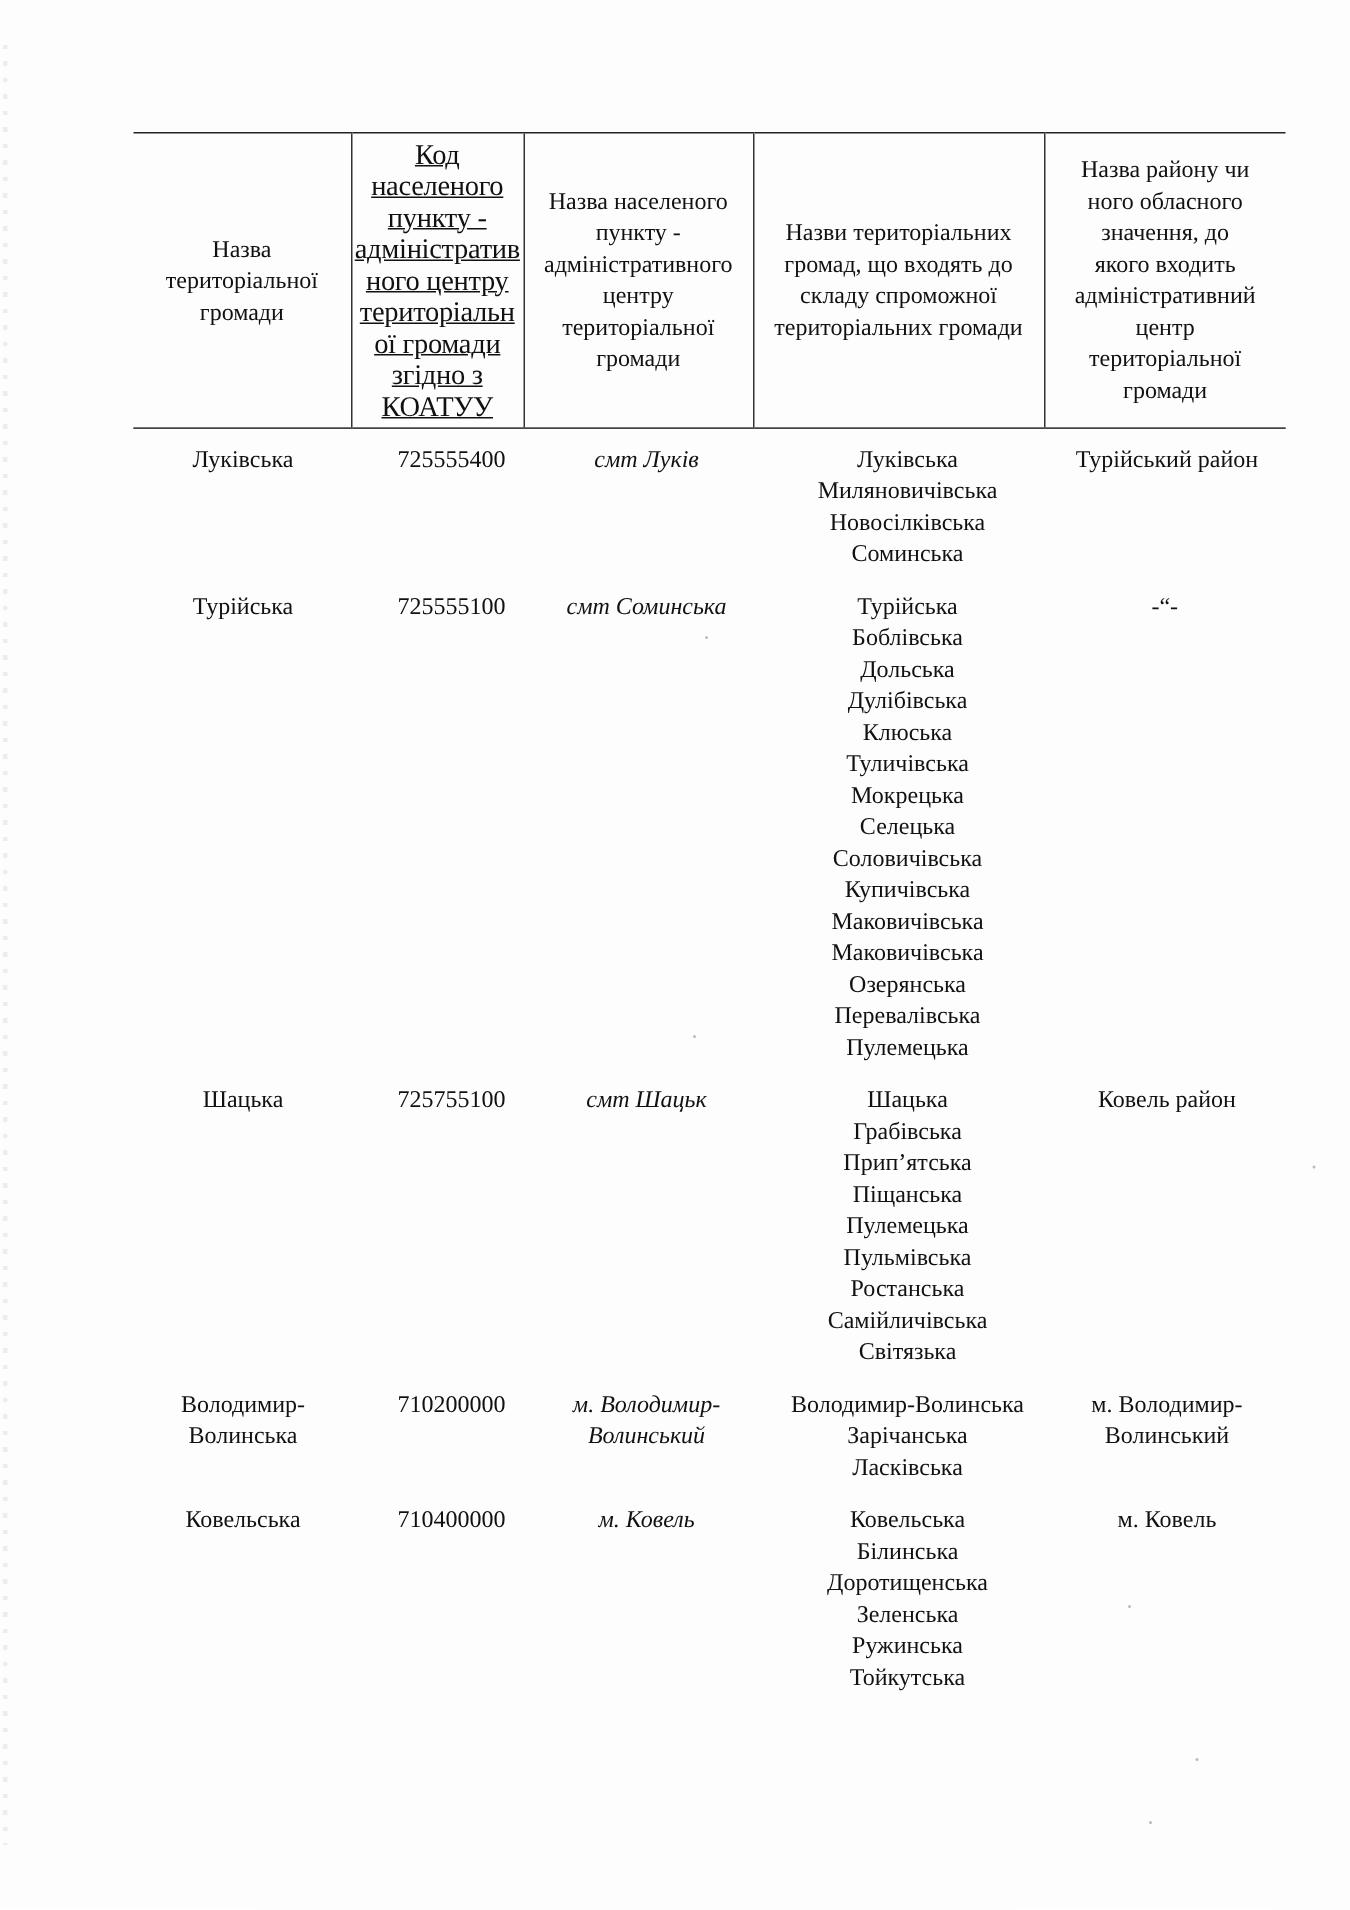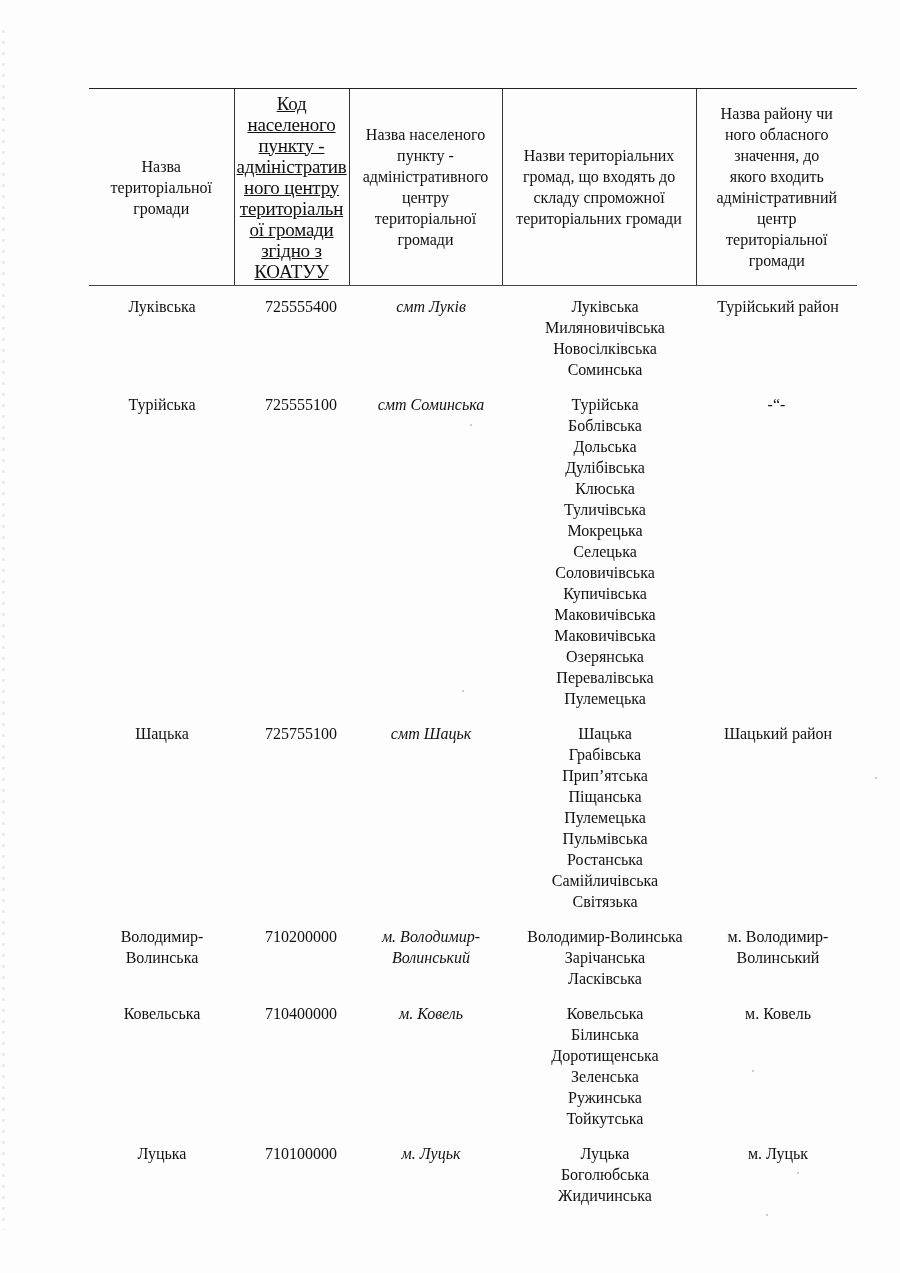--- a/index.html
+++ b/index.html
@@ -207,21 +207,21 @@
             <span class="ln">Грабівська</span>
             <span class="ln">Прип’ятська</span>
             <span class="ln">Піщанська</span>
             <span class="ln">Пулемецька</span>
             <span class="ln">Пульмівська</span>
             <span class="ln">Ростанська</span>
             <span class="ln">Самійличівська</span>
             <span class="ln">Світязька</span>
           </td>
         <td class="c-district">
-            <span class="ln">Шацький район</span>
+            <span class="ln">Ковель район</span>
           </td>
       </tr>
       <tr>
         <td class="c-name">
             <span class="ln">Володимир-</span>
             <span class="ln">Волинська</span>
           </td>
         <td class="c-code">710200000</td>
         <td class="c-center">
             <span class="ln">м. Володимир-</span>
@@ -248,37 +248,20 @@
         <td class="c-members">
             <span class="ln">Ковельська</span>
             <span class="ln">Білинська</span>
             <span class="ln">Доротищенська</span>
             <span class="ln">Зеленська</span>
             <span class="ln">Ружинська</span>
             <span class="ln">Тойкутська</span>
           </td>
         <td class="c-district">
             <span class="ln">м. Ковель</span>
-          </td>
-      </tr>
-      <tr>
-        <td class="c-name">
-            <span class="ln">Луцька</span>
-          </td>
-        <td class="c-code">710100000</td>
-        <td class="c-center">
-            <span class="ln">м. Луцьк</span>
-          </td>
-        <td class="c-members">
-            <span class="ln">Луцька</span>
-            <span class="ln">Боголюбська</span>
-            <span class="ln">Жидичинська</span>
-          </td>
-        <td class="c-district">
-            <span class="ln">м. Луцьк</span>
           </td>
       </tr>
     </tbody>
   </table>
 
   <span class="speck" style="left:470px;top:424px"></span>
   <span class="speck" style="left:462px;top:690px"></span>
   <span class="speck" style="left:752px;top:1070px"></span>
   <span class="speck" style="left:797px;top:1172px"></span>
   <span class="speck" style="left:766px;top:1214px"></span>

